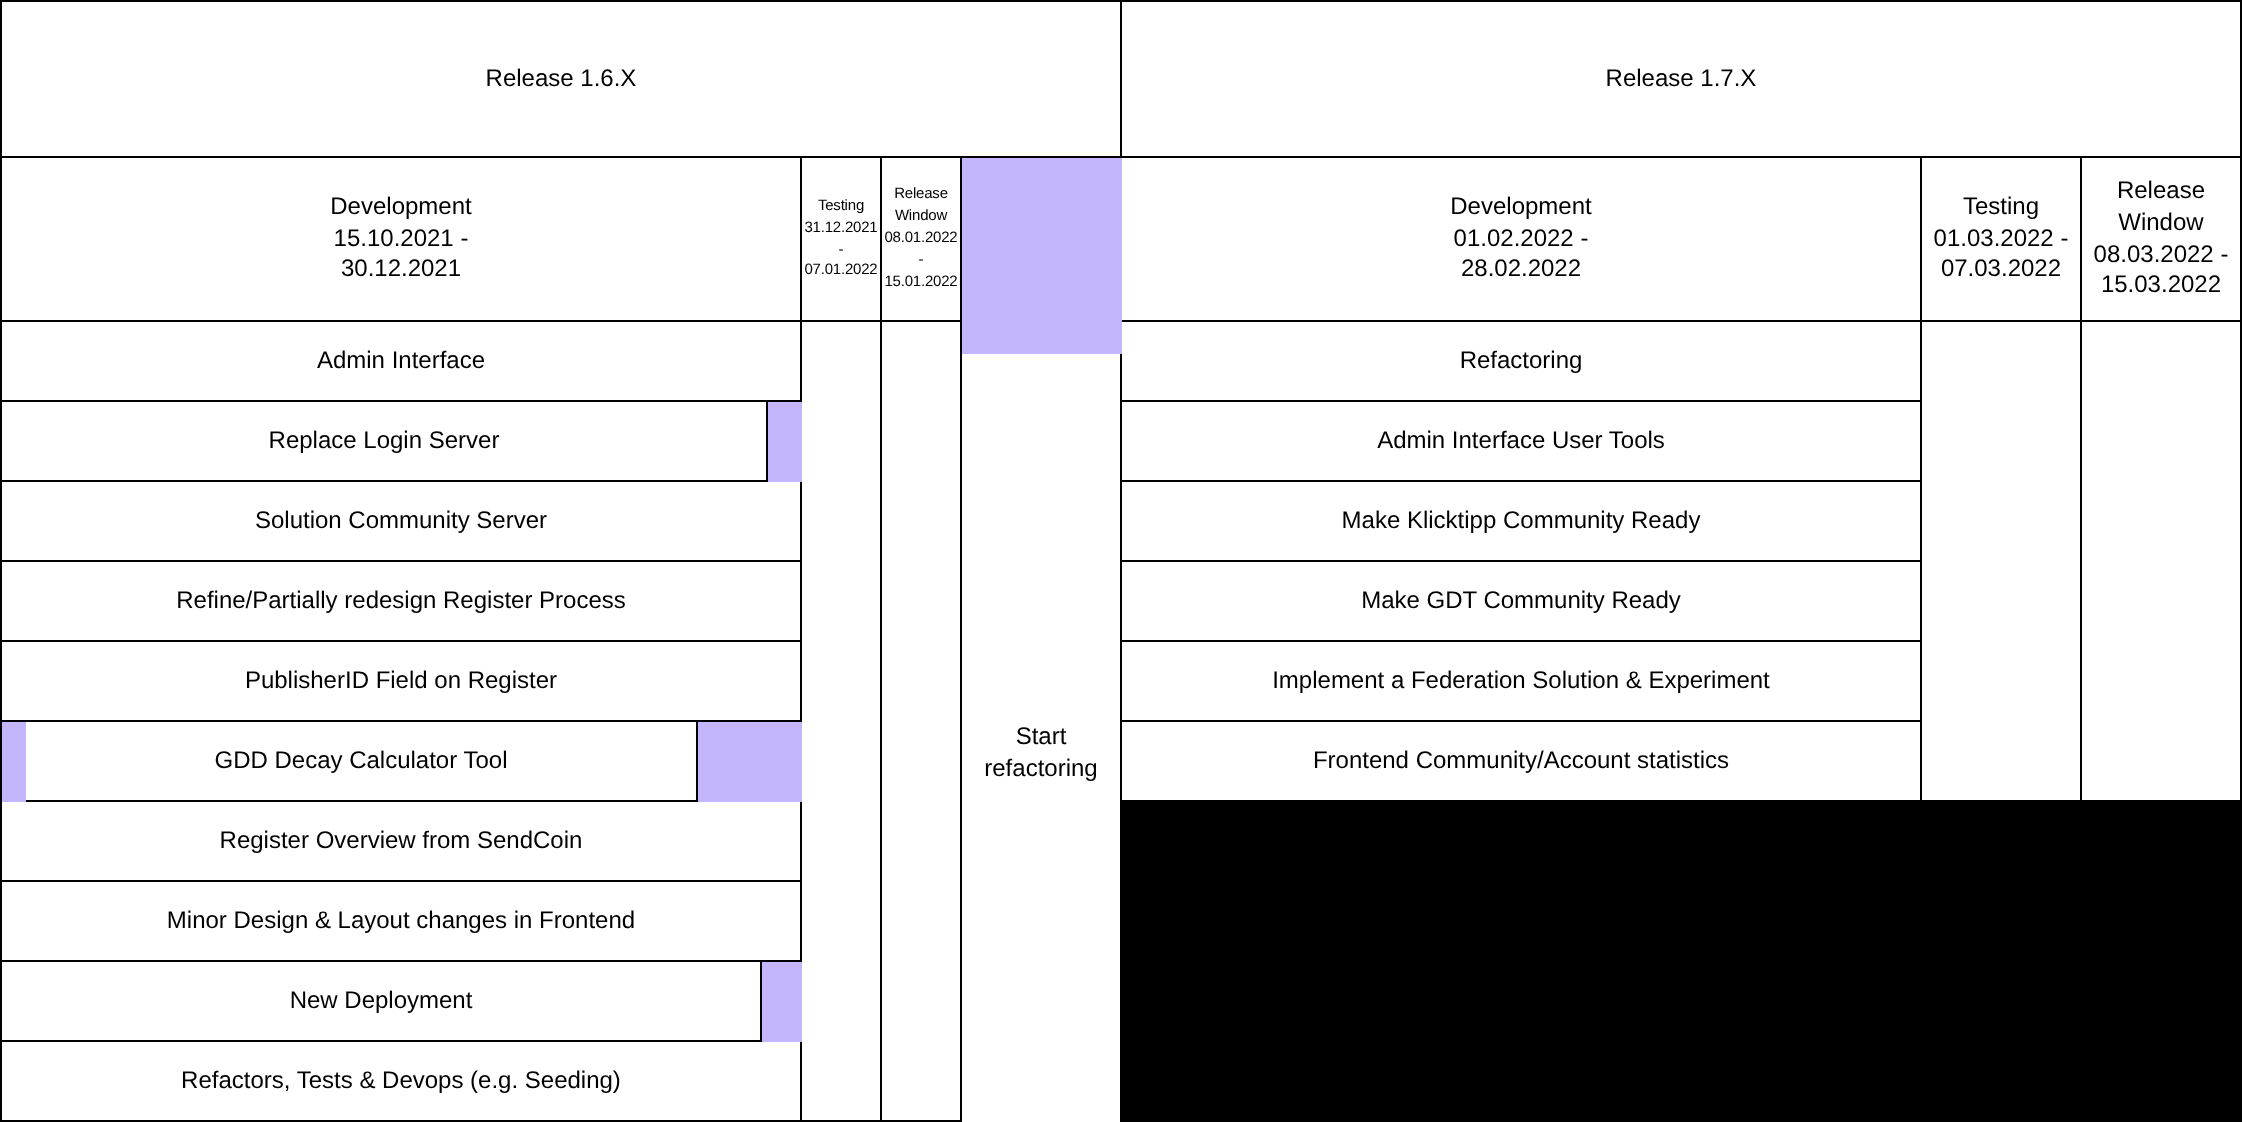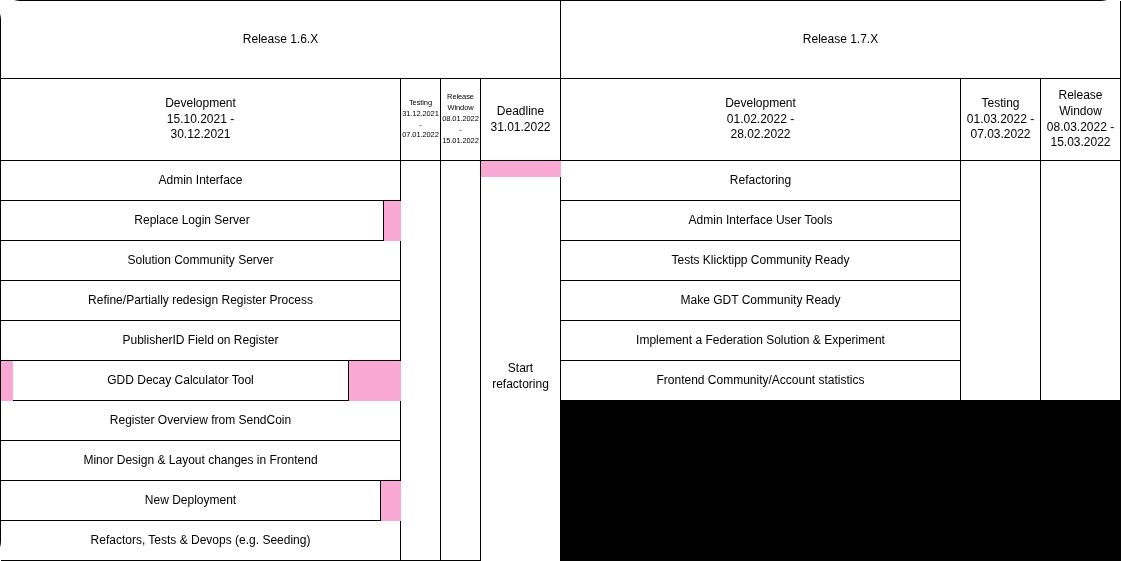--- a/index.html
+++ b/index.html
@@ -9,22 +9,21 @@
     --redacted:#000000;
   }
   html,body{margin:0;padding:0;background:#ffffff;}
   #stage{
     position:relative;
     width:1120px;height:560px;
     border-top:1px solid var(--border);
     border-left:1px solid var(--border);
     font-family:"Liberation Sans","DejaVu Sans",sans-serif;
     color:var(--text);
-    background:#f9a8d4;
-    border-radius:20px;
+    background:#c4b5fd;
   }
   .cell{
     position:absolute;
     box-sizing:border-box;
     border-right:1px solid var(--border);
     border-bottom:1px solid var(--border);
     background:var(--cell-bg);
     display:flex;
     align-items:center;
     justify-content:center;
@@ -58,22 +57,20 @@
 31.12.2021
 -
 07.01.2022</div>
 
   <div class="cell small" style="left:440px;top:78px;width:40px;height:82px">Release
 Window
 08.01.2022
 -
 15.01.2022</div>
 
-  <div class="cell" style="left:480px;top:78px;width:80px;height:82px">Deadline
-31.01.2022</div>
 
   <div class="cell" style="left:0;top:160px;width:400px;height:40px">Admin Interface</div>
   <div class="cell" style="left:0;top:200px;width:383px;height:40px">Replace Login Server</div>
   <div class="cell" style="left:0;top:240px;width:400px;height:40px">Solution Community Server</div>
   <div class="cell" style="left:0;top:280px;width:400px;height:40px">Refine/Partially redesign Register Process</div>
   <div class="cell" style="left:0;top:320px;width:400px;height:40px">PublisherID Field on Register</div>
   <div class="cell" style="left:12px;top:360px;width:336px;height:40px">GDD Decay Calculator Tool</div>
   <div class="cell" style="left:0;top:400px;width:400px;height:40px">Register Overview from SendCoin</div>
   <div class="cell" style="left:0;top:440px;width:400px;height:40px">Minor Design &amp; Layout changes in Frontend</div>
   <div class="cell" style="left:0;top:480px;width:380px;height:40px">New Deployment</div>
@@ -94,21 +91,21 @@
 01.03.2022 -
 07.03.2022</div>
 
   <div class="cell" style="left:1040px;top:78px;width:80px;height:82px">Release
 Window
 08.03.2022 -
 15.03.2022</div>
 
   <div class="cell" style="left:560px;top:160px;width:400px;height:40px">Refactoring</div>
   <div class="cell" style="left:560px;top:200px;width:400px;height:40px">Admin Interface User Tools</div>
-  <div class="cell" style="left:560px;top:240px;width:400px;height:40px">Tests Klicktipp Community Ready</div>
+  <div class="cell" style="left:560px;top:240px;width:400px;height:40px">Make Klicktipp Community Ready</div>
   <div class="cell" style="left:560px;top:280px;width:400px;height:40px">Make GDT Community Ready</div>
   <div class="cell" style="left:560px;top:360px;width:400px;height:40px">Frontend Community/Account statistics</div>
   <div class="cell" style="left:560px;top:320px;width:400px;height:40px">Implement a Federation Solution &amp; Experiment</div>
 
   <div class="cell" style="left:960px;top:160px;width:80px;height:240px"></div>
   <div class="cell" style="left:1040px;top:160px;width:80px;height:240px"></div>
 
   <div class="cell redacted" style="left:560px;top:400px;width:560px;height:160px"></div>
 
 </div>

